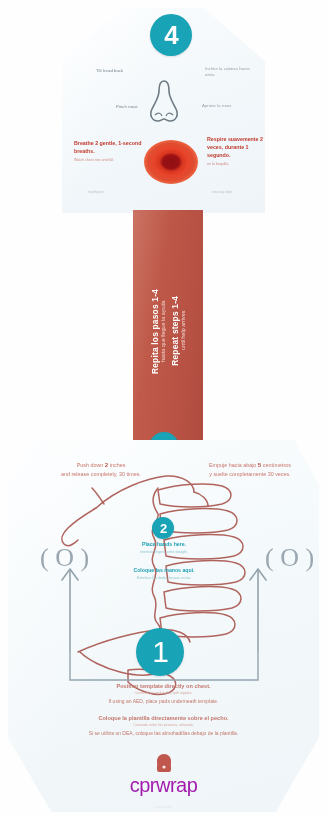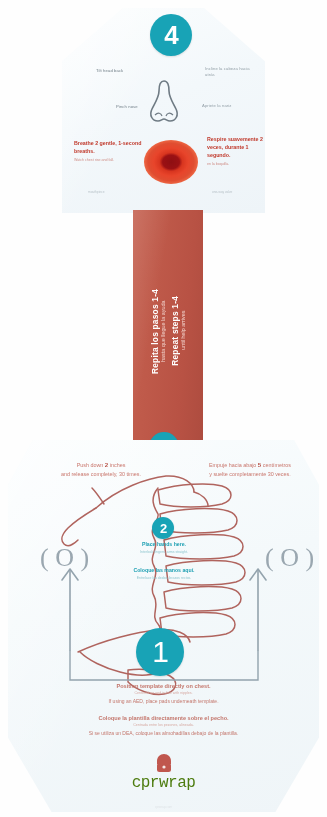--- a/index.html
+++ b/index.html
@@ -139,22 +139,22 @@
     position:absolute;left:24px;top:682px;width:279px;text-align:center;
   }
   .pos-line{font-size:5.6px;font-weight:700;color:#c4776d;line-height:1.55;}
   .pos-sub{font-size:3.6px;font-weight:400;color:#d6a9a2;line-height:1.5;}
   .pos-aed{font-size:5.0px;font-weight:400;color:#c4776d;line-height:1.6;margin-top:1px;}
   .pos-gap{height:9px;}
 
   .logo-wrap{position:absolute;left:0;top:752px;width:327px;text-align:center;}
   .logo-mark{display:block;margin:0 auto 1px;}
   .logo-text{
-    font-family:Liberation Mono, monospace;
-    font-size:16px;color:#4d7c0f;letter-spacing:-.5px;line-height:1;
+    font-family:Liberation Sans, sans-serif;
+    font-size:20px;color:#a21caf;letter-spacing:-.5px;line-height:1;
   }
   .footer-tiny{
     position:absolute;left:0;top:805px;width:327px;text-align:center;
     font-size:3px;color:#dfe4e7;
   }
 </style>
 </head>
 <body>
 
 <div id="stage">

